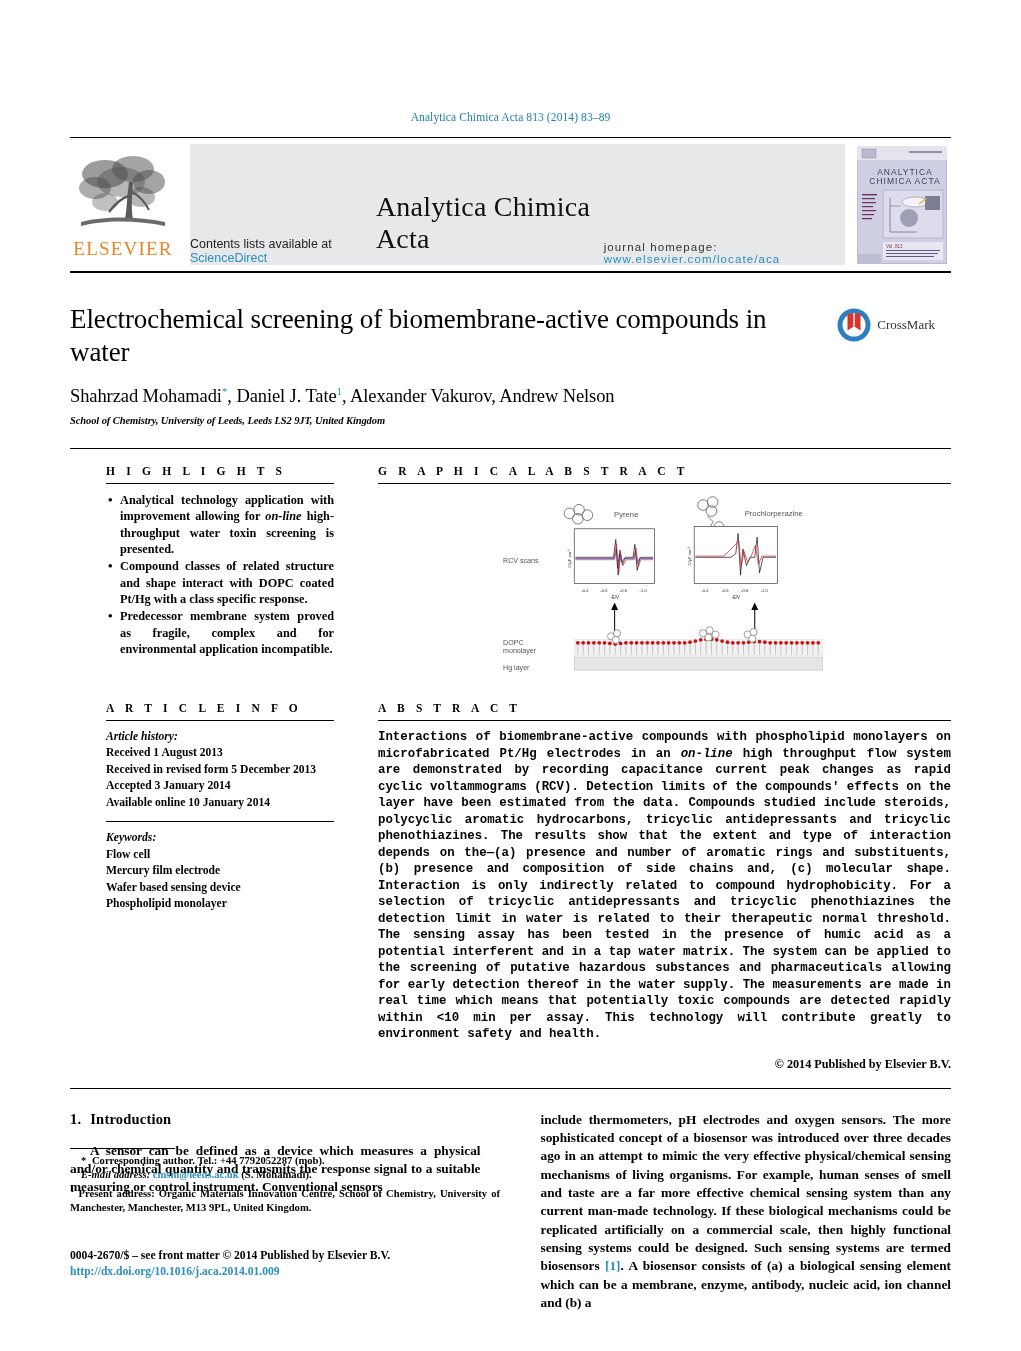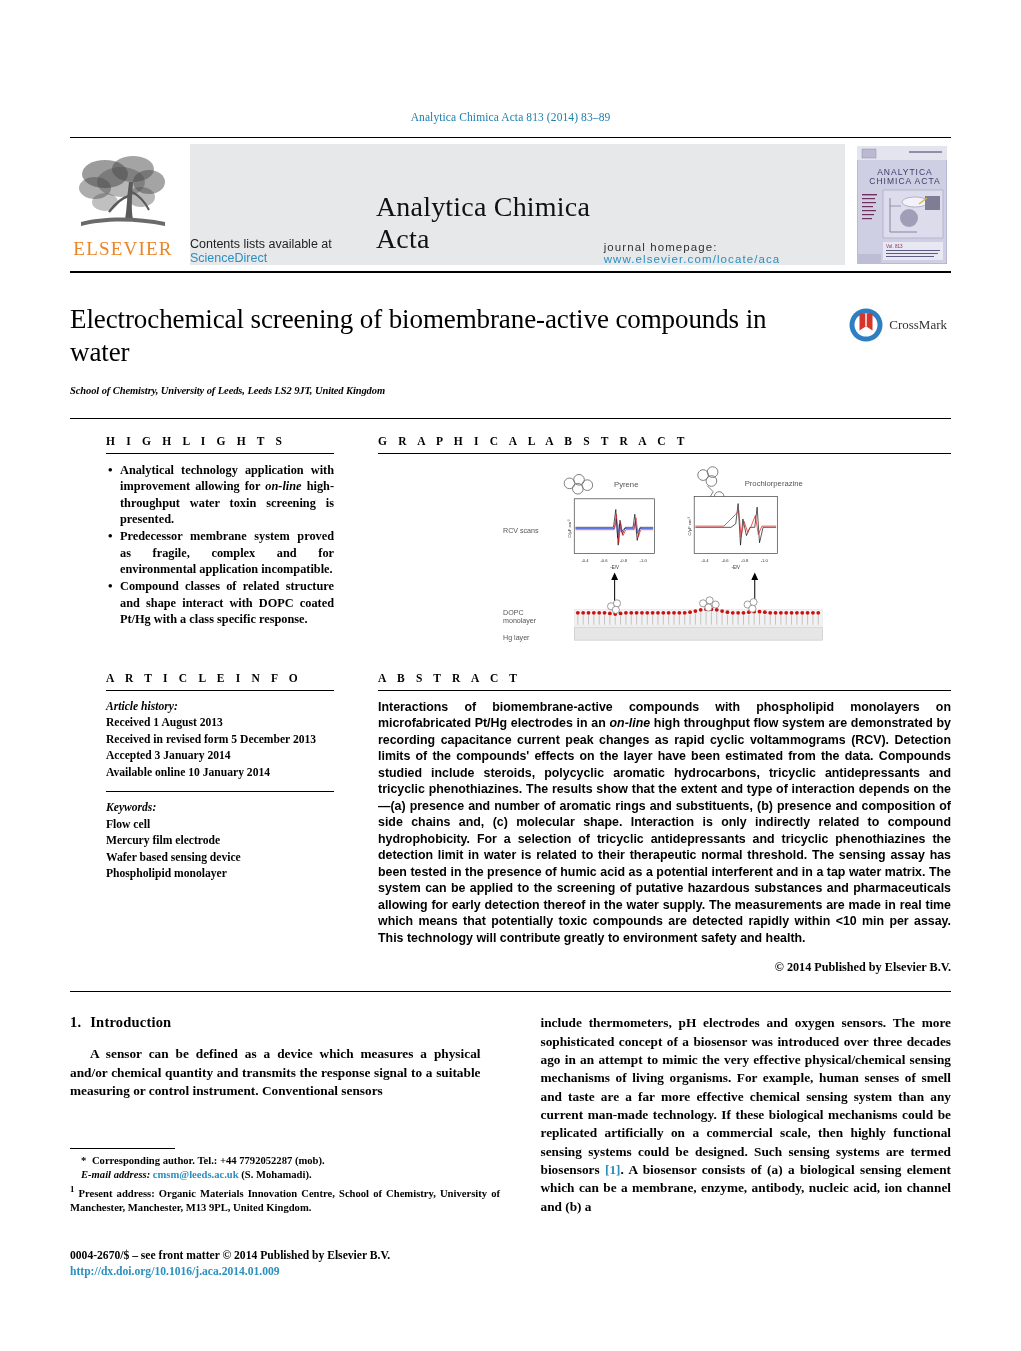--- a/index.html
+++ b/index.html
@@ -105,21 +105,21 @@
   .authors sup { font-size:11px; color:#2b8fc0; vertical-align:super; }
   .affiliation {
     font-family:"Liberation Serif", serif;
     font-style:italic;
     font-weight:bold;
     font-size:10.5px;
     margin:0;
     letter-spacing:-0.1px;
   }
   .crossmark {
-    position:absolute; right:4px; top:4px;
+    position:absolute; right:16px; top:4px;
     display:flex; align-items:center; gap:5px;
   }
   .crossmark .cm-text {
     font-family:"Liberation Serif", serif;
     font-size:13px; color:#333;
   }
 
   
   .rule-top { margin:22px 70px 0 70px; border-top:1.3px solid #000; }
   .cols {
@@ -169,21 +169,21 @@
     font-family:"Liberation Serif", serif;
     font-weight:bold;
     font-size:11.6px;
     line-height:1.42;
   }
   .ai-body .lbl { font-style:italic; }
   .ai-sep { border-top:1px solid #000; margin:10px 0 8px 0; }
 
   
   .abstract-body {
-    font-family:Liberation Sans, sans-serif;
+    font-family:Liberation Mono, monospace;
     font-weight:bold;
     font-size:12.4px;
     line-height:1.33;
     text-align:justify;
   }
   .abstract-body em { font-style:italic; }
   .copyright {
     text-align:right;
     font-family:"Liberation Serif", serif;
     font-weight:bold;
@@ -329,33 +329,34 @@
     <div class="crossmark">
       <svg width="36" height="36" viewBox="0 0 36 36" aria-hidden="true">
         <circle cx="18" cy="18" r="16.5" fill="#2e7fc1"></circle>
         <circle cx="18" cy="18" r="11.5" fill="#ffffff"></circle>
         <path d="M11.5 6.5 h13 v17 l-6.5 -4.2 l-6.5 4.2 z" fill="#d6352b"></path>
         <path d="M18 6.5 v12.8" stroke="#ffffff" stroke-width="1.4"></path>
       </svg>
       <span class="cm-text">CrossMark</span>
     </div>
     <h1 class="article-title">Electrochemical screening of biomembrane-active compounds in water</h1>
+    <div class="authors">Shahrzad Mohamadi<sup>*</sup>, Daniel J. Tate<sup>1</sup>, Alexander Vakurov, Andrew Nelson</div>
     <div class="affiliation">School of Chemistry, University of Leeds, Leeds LS2 9JT, United Kingdom</div>
   </div>
 
   <div class="rule-top"></div>
 
   <div class="cols">
     <div class="col-left">
       <div class="sec-head">H I G H L I G H T S</div>
       <div class="hr-thin"></div>
       <ul class="highlights">
         <li>Analytical technology application with improvement allowing for <em>on-line</em> high-throughput water toxin screening is presented.</li>
+        <li>Compound classes of related structure and shape interact with DOPC coated Pt/Hg with a class specific response.</li>
         <li>Predecessor membrane system proved as fragile, complex and for environmental application incompatible.</li>
-        <li>Compound classes of related structure and shape interact with DOPC coated Pt/Hg with a class specific response.</li>
       </ul>
     </div>
 
     <div class="col-right">
       <div class="sec-head">G R A P H I C A L   A B S T R A C T</div>
       <div class="hr-thin"></div>
 
       <div class="ga-fig">
         <svg viewBox="0 0 560 320" width="100%" height="190" aria-hidden="true">
           <rect x="0" y="0" width="560" height="320" fill="#ffffff"></rect>

